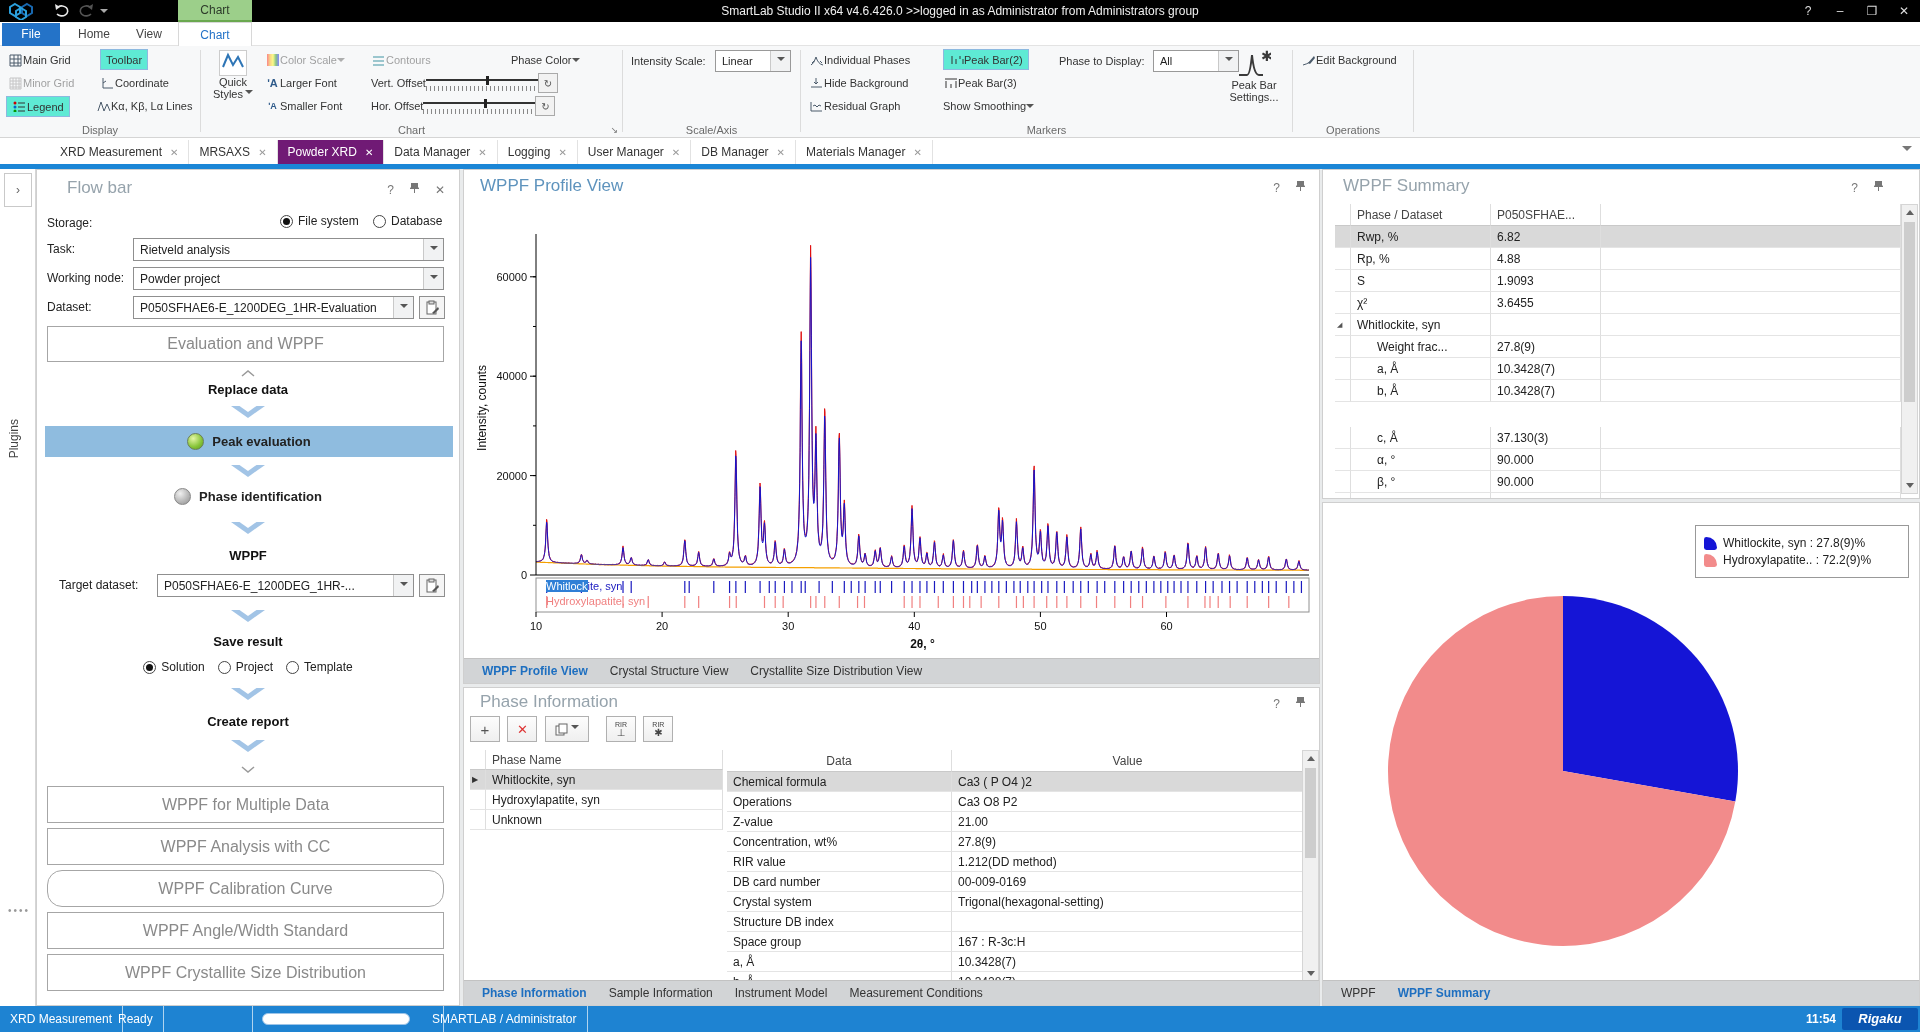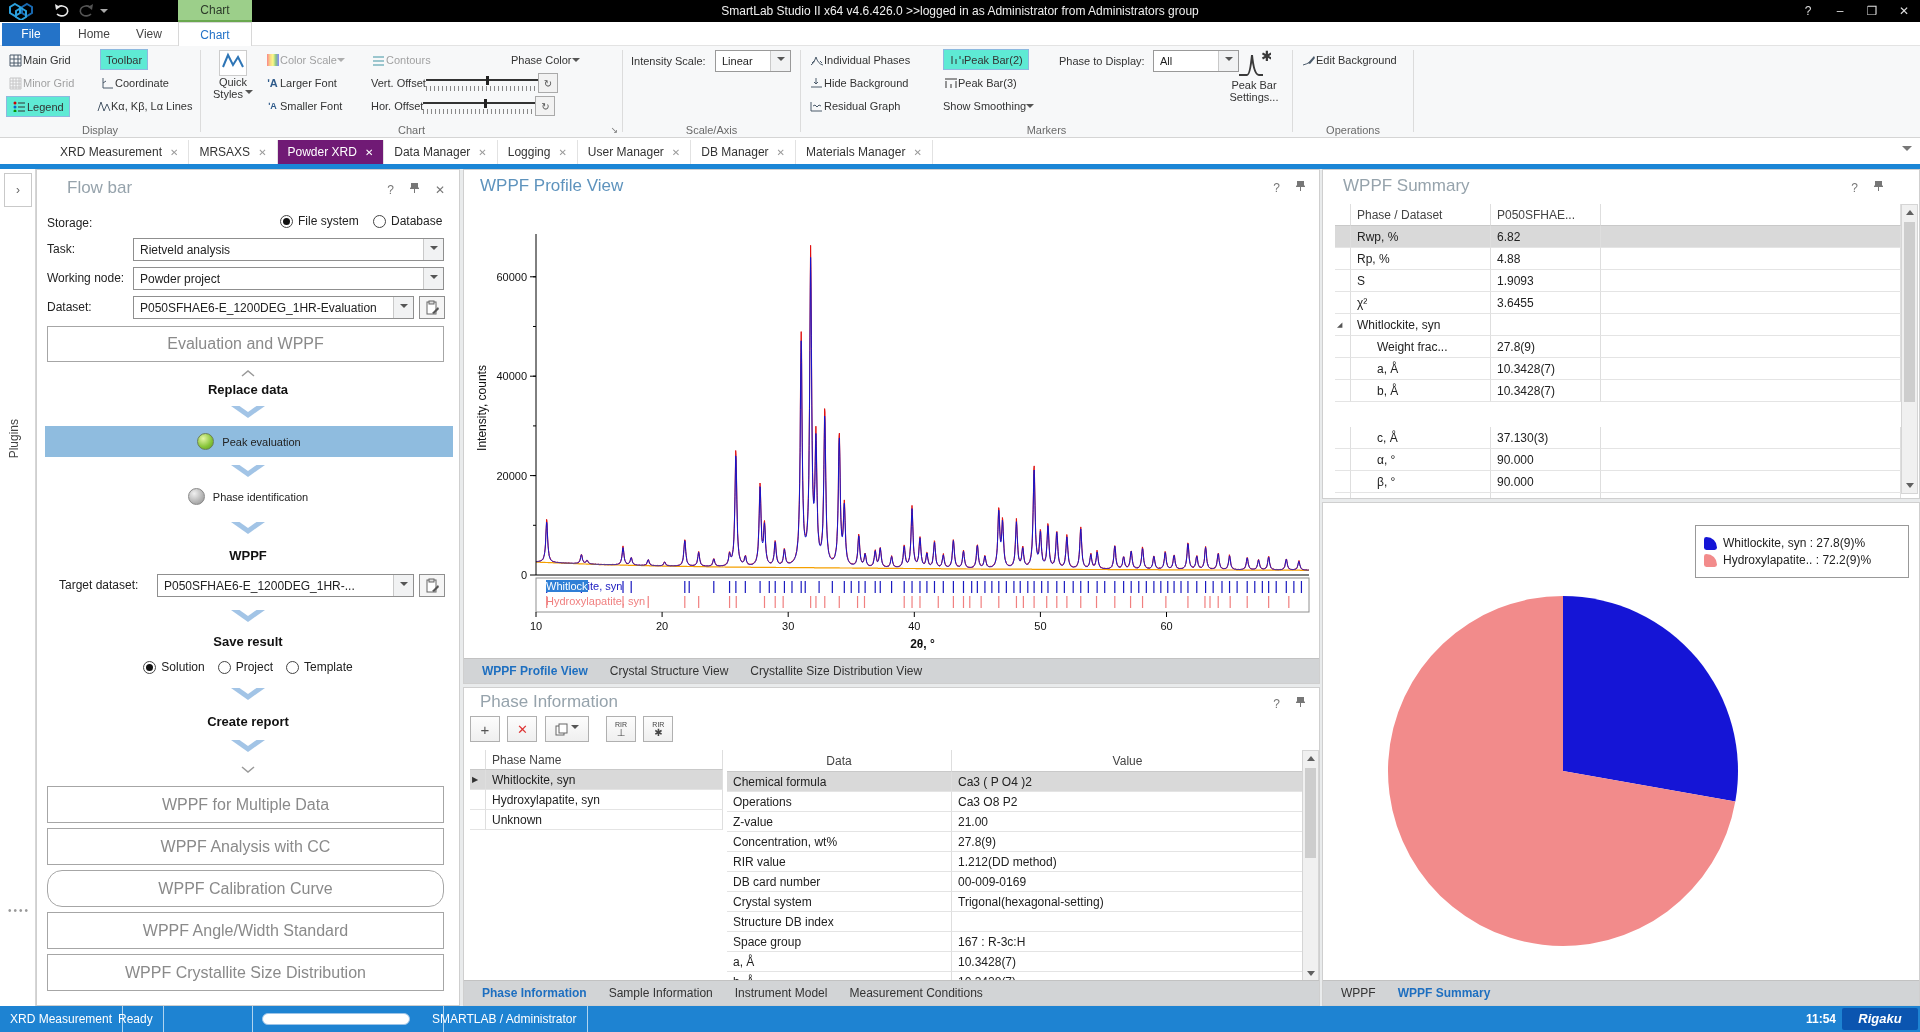--- a/index.html
+++ b/index.html
@@ -71,21 +71,21 @@
   .flow-bigbtn{position:absolute;left:10px;width:397px;border:1px solid #a6a6a6;background:#fff;color:#8a8a8a;font-size:16px;display:flex;align-items:center;justify-content:center;box-sizing:border-box;}
   .bchev{position:absolute;left:50%;transform:translateX(-50%);width:34px;height:13px;}
   .bchev::before{content:"";position:absolute;left:0;top:0;width:0;height:0;border-left:17px solid transparent;border-right:17px solid transparent;border-top:12px solid #a2c4e6;}
   .bchev::after{content:"";position:absolute;left:0;top:-6px;width:0;height:0;border-left:17px solid transparent;border-right:17px solid transparent;border-top:12px solid #fff;}
   .schev{position:absolute;left:50%;transform:translateX(-50%);}
   .hl-row{position:absolute;left:8px;width:408px;background:#8fbcdf;display:flex;align-items:center;justify-content:center;gap:8px;}
   .led{width:17px;height:17px;border-radius:50%;box-sizing:border-box;}
   .led.green{background:radial-gradient(circle at 35% 30%,#e4f6a4,#85c336 60%,#5e9c1f);border:1px solid #6b7f57;}
   .led.grey{background:radial-gradient(circle at 35% 30%,#f0f0f0,#b4b4b4 60%,#8f8f8f);border:1px solid #888;}
   .ledrow{position:absolute;left:0;right:0;display:flex;align-items:center;justify-content:center;gap:8px;}
-  .ledrow .t, .hl-row .t{font-weight:normal;font-size:11px;}
+  .ledrow .t, .hl-row .t{font-weight:bold;font-size:13px;}
   
   .profilepanel{left:463px;top:0;width:857px;height:515px;}
   .chartwrap{position:absolute;left:0;top:30px;width:855px;height:458px;}
   .cleg{position:absolute;left:628px;top:14px;width:196px;border:1px solid #808080;background:#fff;padding:5px 6px;box-sizing:border-box;}
   .cleg .row{display:flex;align-items:flex-start;gap:6px;font-size:11px;line-height:13px;margin:2px 0;}
   .cleg .sw{width:28px;border-top:2px solid #000;margin-top:5px;flex:none;}
   .phlabel{position:absolute;font-size:11px;line-height:12px;white-space:nowrap;}
   .phlabel .selpart{background:#2f7fd6;color:#fff;}
   .tabstrip{position:absolute;left:0;bottom:0;right:0;height:25px;background:#d2d4d6;display:flex;align-items:center;padding-left:8px;gap:2px;box-sizing:border-box;border-top:1px solid #c2c2c2;}
   .tstab{padding:0 10px;font-size:12px;color:#333;height:25px;line-height:25px;}

